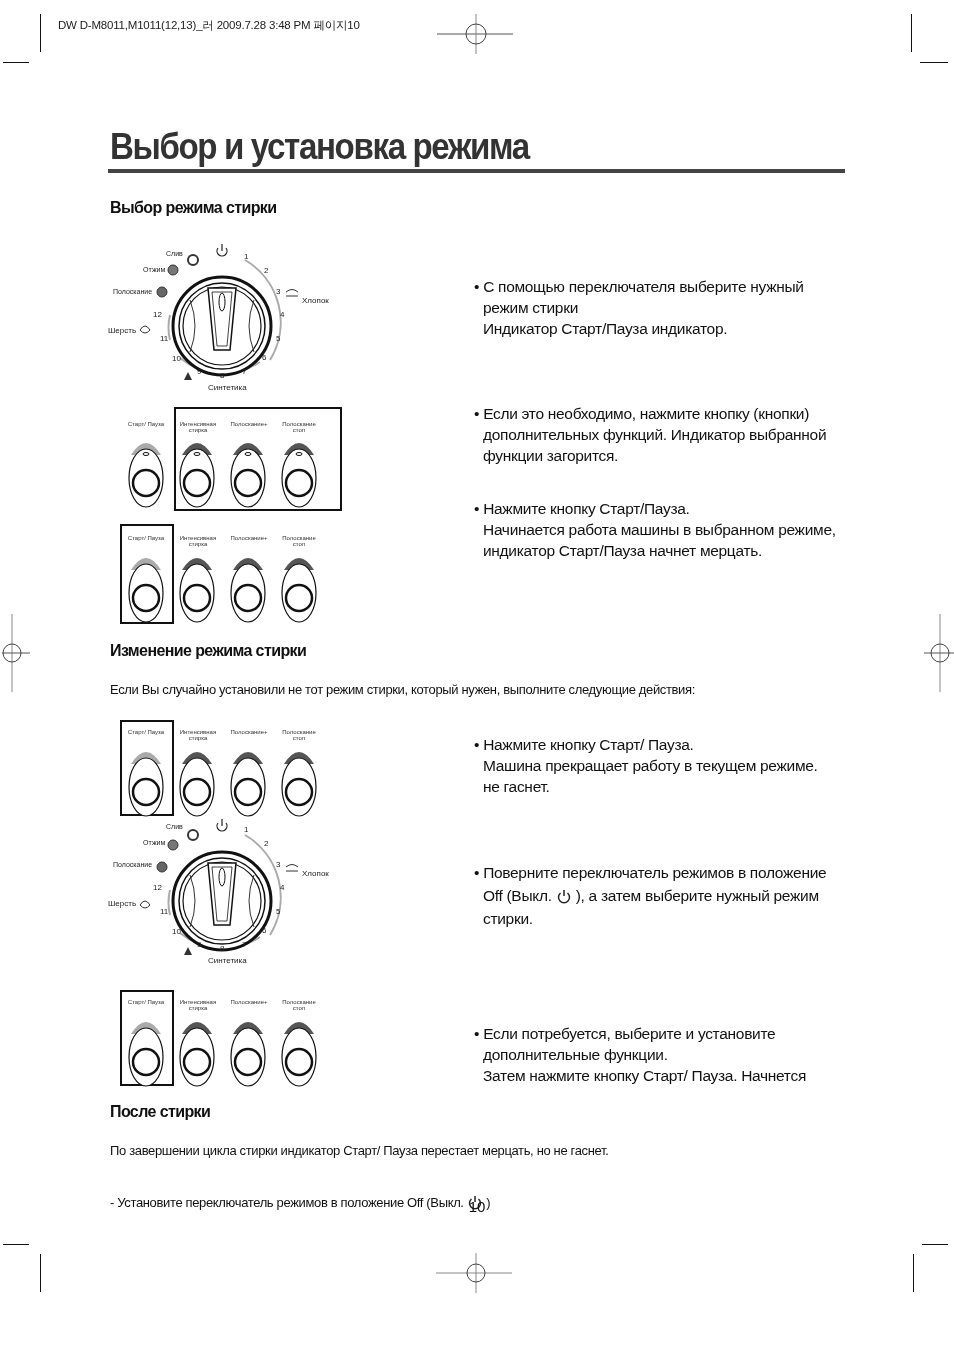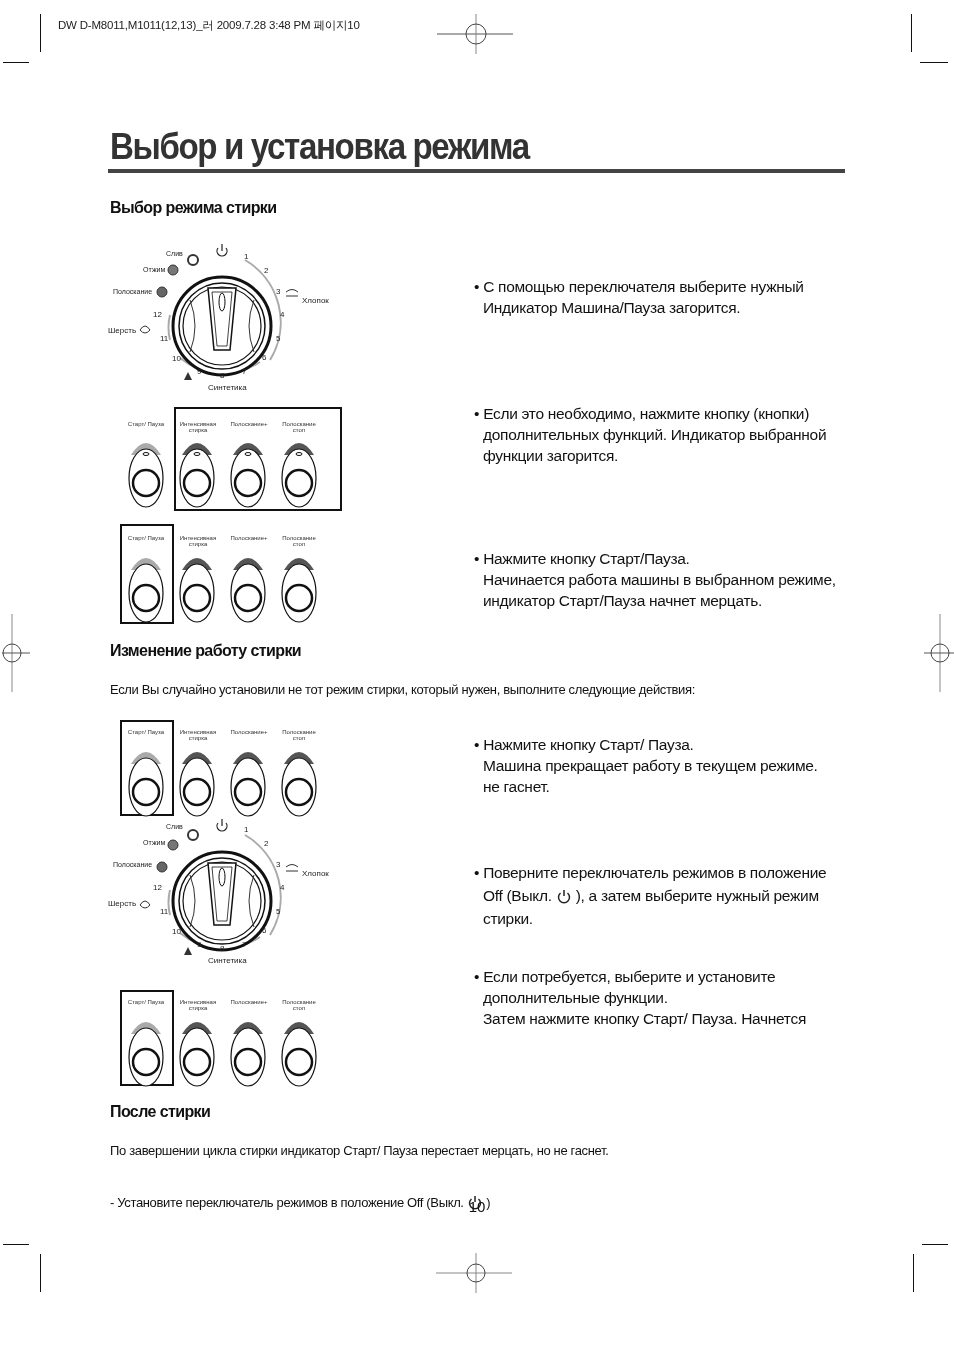--- a/index.html
+++ b/index.html
@@ -164,34 +164,35 @@
     <g transform="translate(153,0)">
         <path d="M4 22 Q19 -2 34 22 Z" fill="#555"></path>
         <ellipse cx="19" cy="45" rx="17" ry="29" fill="#fff" stroke="#111" stroke-width="1.2"></ellipse>
         <ellipse cx="19" cy="50" rx="13" ry="13" fill="none" stroke="#111" stroke-width="2.5"></ellipse>
       </g>
   </svg>
 </div>
 
 <div class="abs body-text bullet" style="top:276px">
   <div class="line">• С помощью переключателя выберите нужный</div>
-  <div class="line ind">Индикатор Машина/Пауза загорится.</div>
+  <div class="line ind">режим стирки</div>
+  <div class="line ind">Индикатор Старт/Пауза индикатор.</div>
 </div>
 <div class="abs body-text bullet" style="top:403px">
   <div class="line">• Если это необходимо, нажмите кнопку (кнопки)</div>
   <div class="line ind">дополнительных функций. Индикатор выбранной</div>
   <div class="line ind">функции загорится.</div>
 </div>
-<div class="abs body-text bullet" style="top:548px">
+<div class="abs body-text bullet" style="top:498px">
   <div class="line">• Нажмите кнопку Старт/Пауза.</div>
   <div class="line ind">Начинается работа машины в выбранном режиме,</div>
   <div class="line ind">индикатор Старт/Пауза начнет мерцать.</div>
 </div>
 
-<div class="abs h2" style="left:110px;top:642px">Изменение работу стирки</div>
+<div class="abs h2" style="left:110px;top:642px">Изменение режима стирки</div>
 <div class="abs intro" style="top:682px">Если Вы случайно установили не тот режим стирки, который нужен, выполните следующие действия:</div>
 
 <div class="abs" style="left:115px;top:718px;width:230px;height:100px">
   <div class="abs highlight-box" style="left:5px;top:2px;width:54px;height:96px"></div>
   <span class="btn-label" style="left:5px;top:11px">Старт/ Пауза</span>
   <span class="btn-label" style="left:57px;top:11px"><span>Интенсивная</span><br><span>стирка</span></span>
   <span class="btn-label" style="left:108px;top:11px">Полоскание+</span>
   <span class="btn-label" style="left:158px;top:11px"><span>Полоскание</span><br><span>стоп</span></span>
   <svg class="abs" style="left:12px;top:24px" width="216" height="76">
     <g>
@@ -299,21 +300,21 @@
   <div class="line ind">
     <span>Off (Выкл.</span>
     <svg class="pwr" width="16" height="16">
         <path d="M4.5 5 A5.5 5.5 0 1 0 11.5 5" fill="none" stroke="#222" stroke-width="1.5"></path>
         <line x1="8" y1="2" x2="8" y2="8" stroke="#222" stroke-width="1.5"></line>
       </svg>
     <span>), а затем выберите нужный режим</span>
   </div>
   <div class="line ind">стирки.</div>
 </div>
-<div class="abs body-text bullet" style="top:966px">
+<div class="abs body-text bullet" style="top:1023px">
   <div class="line">• Если потребуется, выберите и установите</div>
   <div class="line ind">дополнительные функции.</div>
   <div class="line ind">Затем нажмите кнопку Старт/ Пауза. Начнется</div>
 </div>
 
 <div class="abs h2" style="left:110px;top:1103px">После стирки</div>
 <div class="abs intro" style="top:1143px">По завершении цикла стирки индикатор Старт/ Пауза перестает мерцать, но не гаснет.</div>
 <div class="abs intro" style="top:1194px">
   <span>- Установите переключатель режимов в положение Off (Выкл.</span>
   <svg class="pwr" width="16" height="16">

